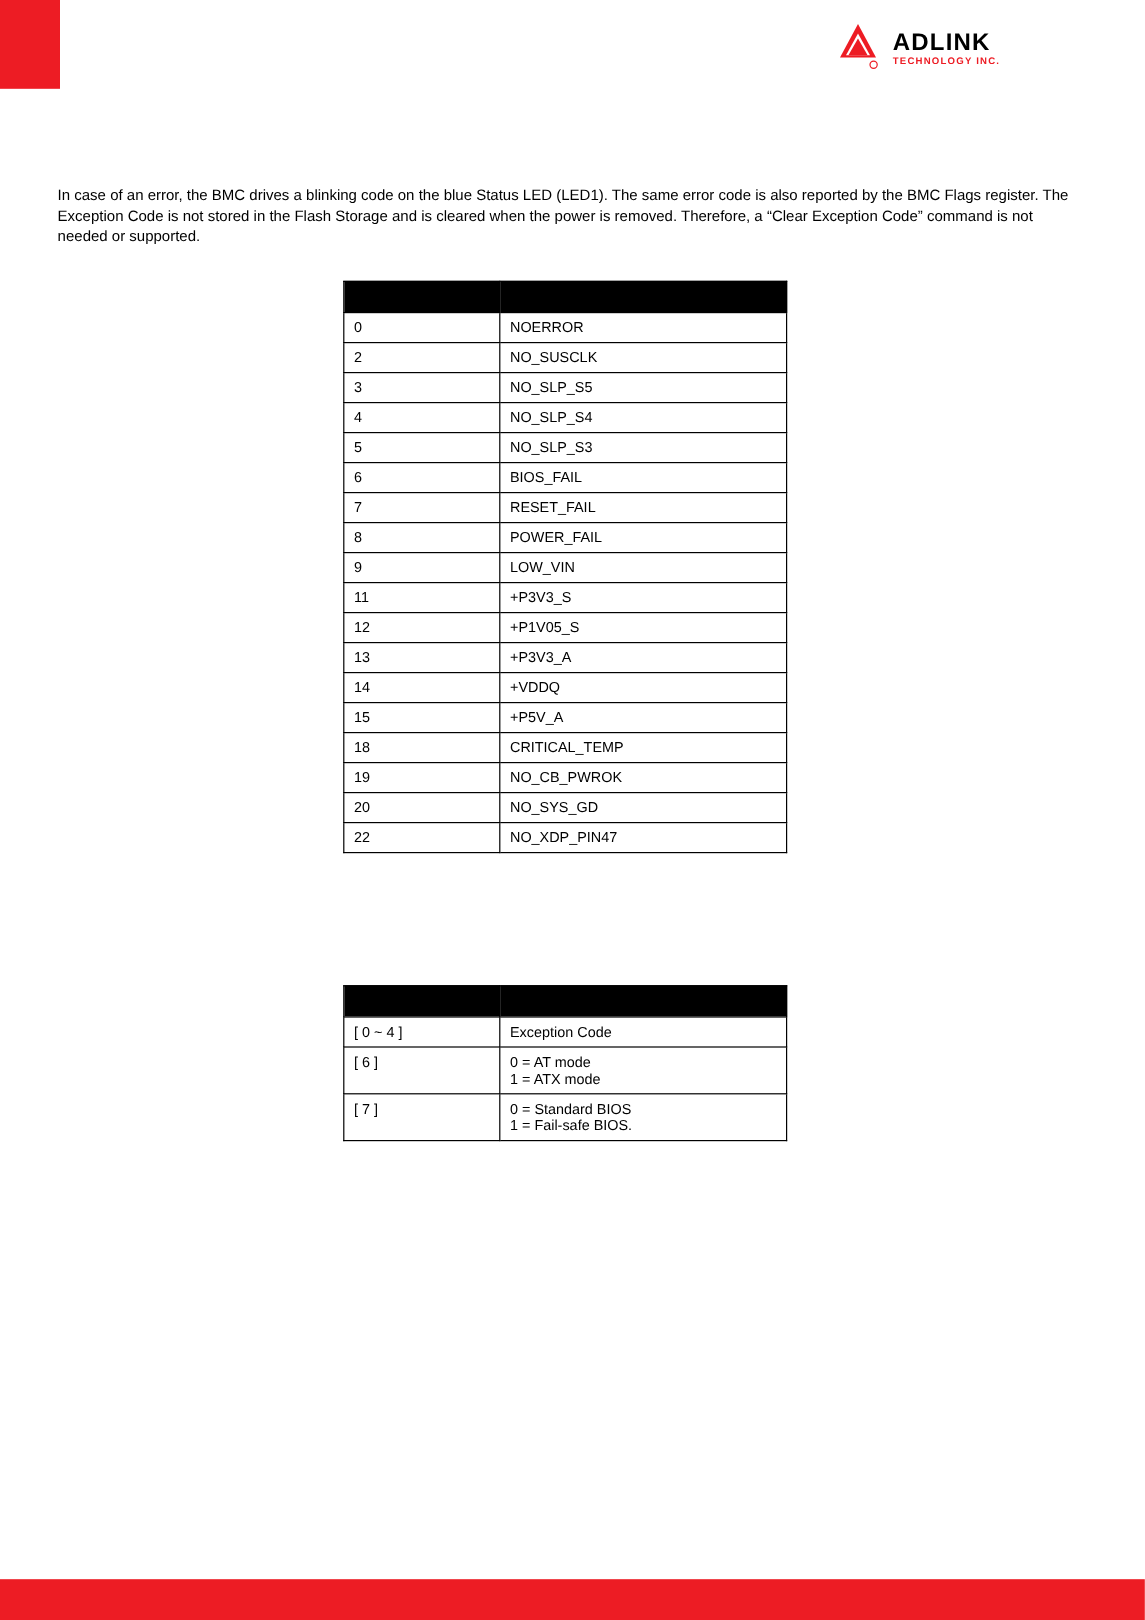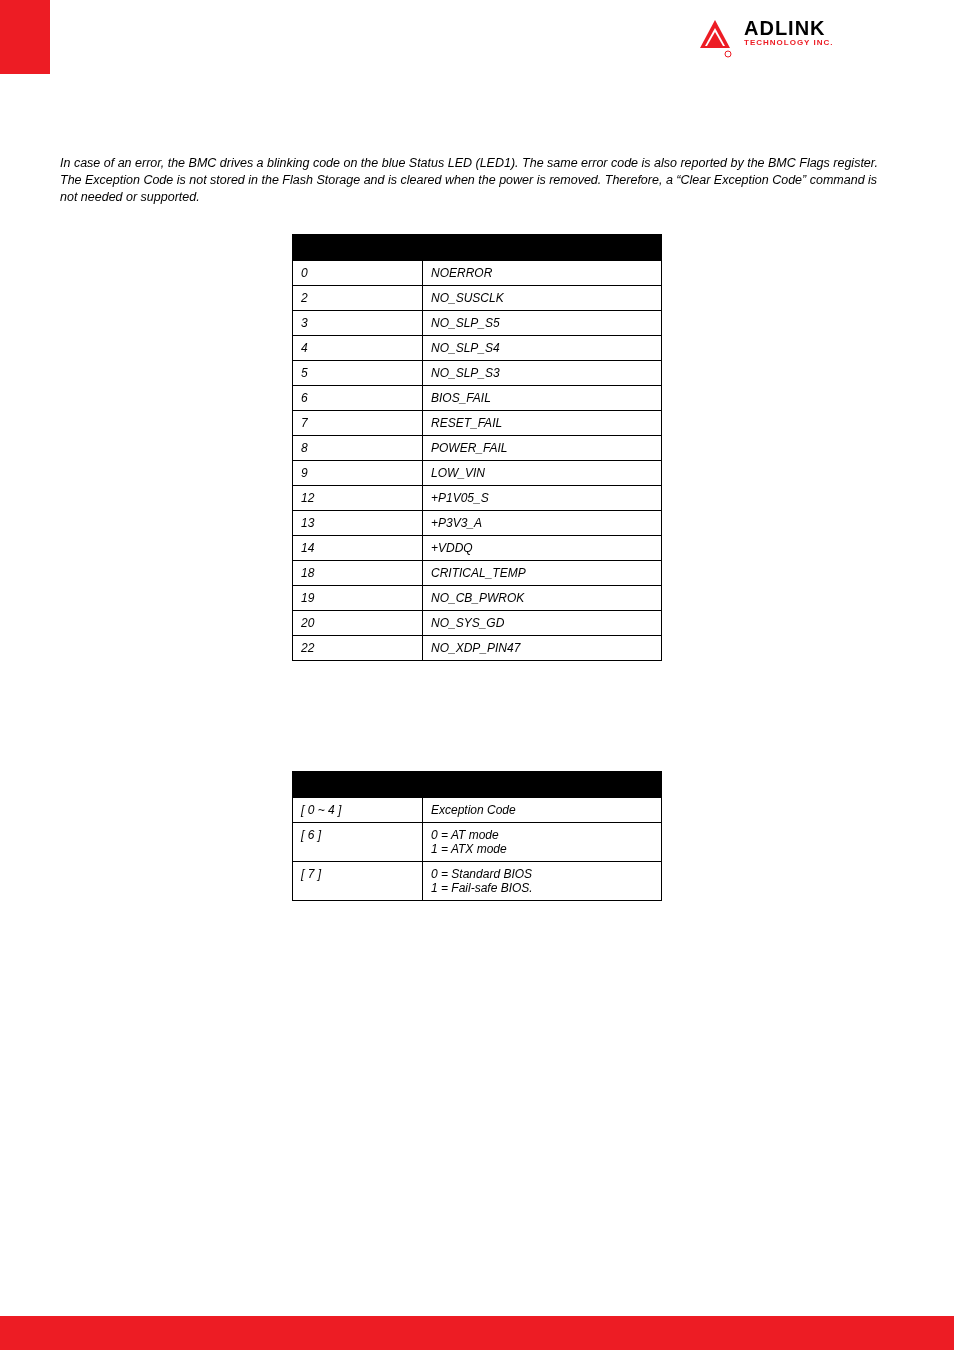--- a/index.html
+++ b/index.html
@@ -16,30 +16,29 @@
     top: 0; left: 0;
     width: 50px; height: 74px;
     background: #ed1c24;
   }
   .logo {
     position: absolute;
     top: 18px; right: 60px;
     width: 200px;
     text-align: left;
   }
-  .logo-inner { display: flex; align-items: flex-start; gap: 8px; }
+  .logo-inner { display: flex; align-items: center; gap: 8px; }
   .logo-text { font-weight: bold; font-size: 20px; letter-spacing: 1px; color: #000; line-height: 1; }
   .logo-sub { font-size: 8px; letter-spacing: 1px; color: #ed1c24; font-weight: bold; }
   .logo-swoosh { display:inline-block; }
   .content {
     position: absolute;
     top: 155px;
-    left: 60px;
+    left: 48px;
     right: 60px;
-    font-style: italic;
   }
   p.body-text { font-size: 12.5px; line-height: 1.35; margin-bottom: 28px; }
   table.codes {
     border-collapse: collapse;
     width: 370px;
     margin: 0 auto 70px auto;
   }
   table.codes th {
     background: #000;
     height: 26px;
@@ -124,32 +123,40 @@
         </tr>
         <tr>
           <td class="col1">8</td>
           <td>POWER_FAIL</td>
         </tr>
         <tr>
           <td class="col1">9</td>
           <td>LOW_VIN</td>
         </tr>
         <tr>
+          <td class="col1">11</td>
+          <td>+P3V3_S</td>
+        </tr>
+        <tr>
           <td class="col1">12</td>
           <td>+P1V05_S</td>
         </tr>
         <tr>
           <td class="col1">13</td>
           <td>+P3V3_A</td>
         </tr>
         <tr>
           <td class="col1">14</td>
           <td>+VDDQ</td>
         </tr>
         <tr>
+          <td class="col1">15</td>
+          <td>+P5V_A</td>
+        </tr>
+        <tr>
           <td class="col1">18</td>
           <td>CRITICAL_TEMP</td>
         </tr>
         <tr>
           <td class="col1">19</td>
           <td>NO_CB_PWROK</td>
         </tr>
         <tr>
           <td class="col1">20</td>
           <td>NO_SYS_GD</td>

